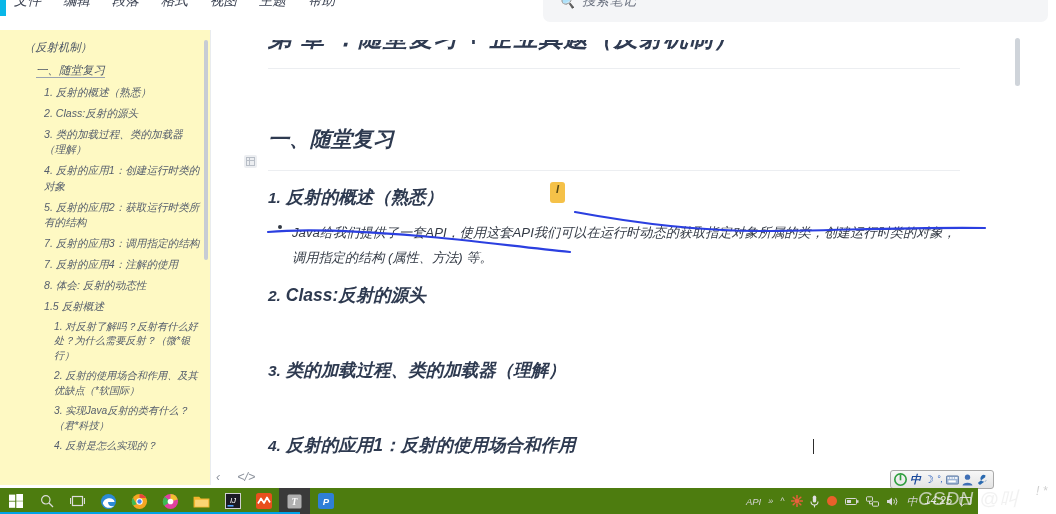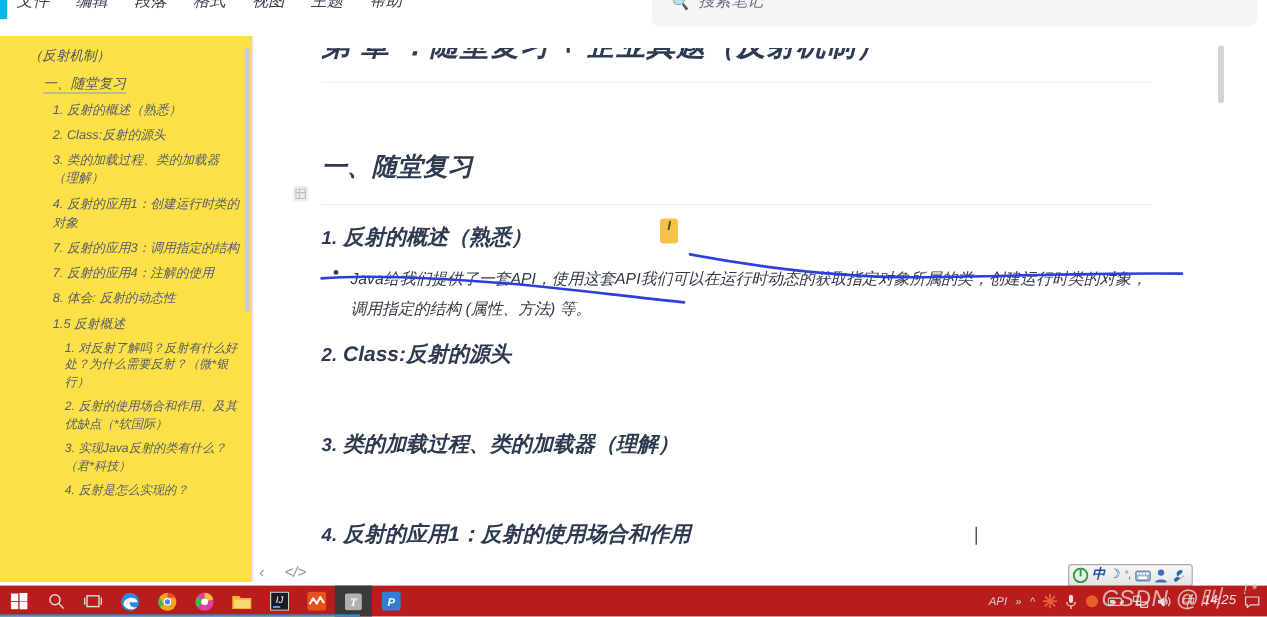--- a/index.html
+++ b/index.html
@@ -32,21 +32,21 @@
     background: #f4f5f7; border-radius: 7px;
     display: flex; align-items: center; padding-left: 16px; gap: 7px;
     overflow: hidden;
   }
   .searchbar .sicon { font-size: 13px; color: #8a8f99; }
   .searchbar .stext { font-size: 13.5px; color: #6b7280; white-space: nowrap; }
 
   
   .sidebar {
     position: absolute; left: 0; top: 30px; width: 212px; height: 455px;
-    background: #fde047; overflow: hidden;
+    background: #fef9c3; overflow: hidden;
     padding: 6px 8px 0 24px;
   }
   .s-row { color: #4b5565; line-height: 1.42; }
   .s-l0 { font-size: 11.3px; padding: 3px 0 3px 0; color:#4b5565; }
   .s-l1 { font-size: 11.5px; padding: 4px 0 4px 12px; color:#4b5565; }
   .s-l1 .uline { border-bottom: 1px solid #9aa3b0; padding-bottom: 1px; }
   .s-l2 { font-size: 10.6px; padding: 3px 0 3px 20px; color:#555e6d; }
   .s-l3 { font-size: 10.2px; padding: 3px 0 3px 30px; color:#555e6d; }
 
   .sb-track {
@@ -143,22 +143,22 @@
   .ime-bar {
     position: absolute; left: 890px; top: 470px; width: 104px; height: 19px;
     background: linear-gradient(#f7f7f7, #e3e3e3);
     border: 1px solid #a9a9a9; border-radius: 3px;
     display: flex; align-items: center; gap: 3px; padding: 0 3px;
   }
   .ime-bar .ii { font-size: 11px; line-height: 1; }
 
   
   .taskbar {
-    position: absolute; left: 0; top: 488px; width: 1056px; height: 26px;
-    background: #b91c1c; display: flex; align-items: center;
+    position: absolute; left: 0; top: 488px; width: 978px; height: 26px;
+    background: #4d7c0f; display: flex; align-items: center;
   }
   .tb-left { display: flex; align-items: center; height: 26px; }
   .tb-btn {
     width: 31px; height: 26px; display: flex; align-items: center; justify-content: center;
   }
   .tb-btn.active { background: #3a3a3a; }
   .tb-right {
     position: absolute; right: 0; top: 0; height: 26px;
     display: flex; align-items: center; gap: 7px; padding-right: 6px;
   }
@@ -201,20 +201,21 @@
     <span class="stext">搜索笔记</span>
   </div>
 
   <div class="sidebar">
     <div class="s-row s-l0">（反射机制）</div>
     <div class="s-row s-l1"><span class="uline">一、随堂复习</span></div>
     <div class="s-row s-l2">1. 反射的概述（熟悉）</div>
     <div class="s-row s-l2">2. Class:反射的源头</div>
     <div class="s-row s-l2">3. 类的加载过程、类的加载器（理解）</div>
     <div class="s-row s-l2">4. 反射的应用1：创建运行时类的对象</div>
+    <div class="s-row s-l2">5. 反射的应用2：获取运行时类所有的结构</div>
     <div class="s-row s-l2">7. 反射的应用3：调用指定的结构</div>
     <div class="s-row s-l2">7. 反射的应用4：注解的使用</div>
     <div class="s-row s-l2">8. 体会: 反射的动态性</div>
     <div class="s-row s-l2">1.5 反射概述</div>
     <div class="s-row s-l3">1. 对反射了解吗？反射有什么好处？为什么需要反射？（微*银行）</div>
     <div class="s-row s-l3">2. 反射的使用场合和作用、及其优缺点（*软国际）</div>
     <div class="s-row s-l3">3. 实现Java反射的类有什么？（君*科技）</div>
     <div class="s-row s-l3">4. 反射是怎么实现的？</div>
   </div>
   <div class="sb-track"></div>

